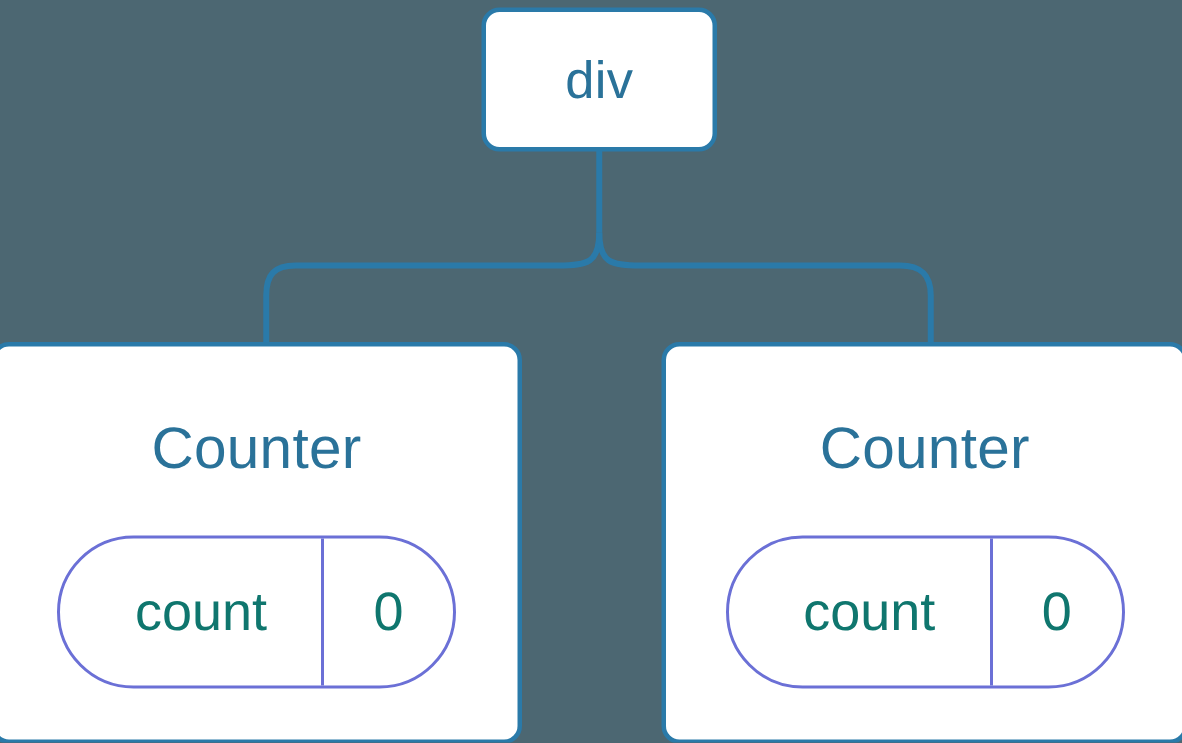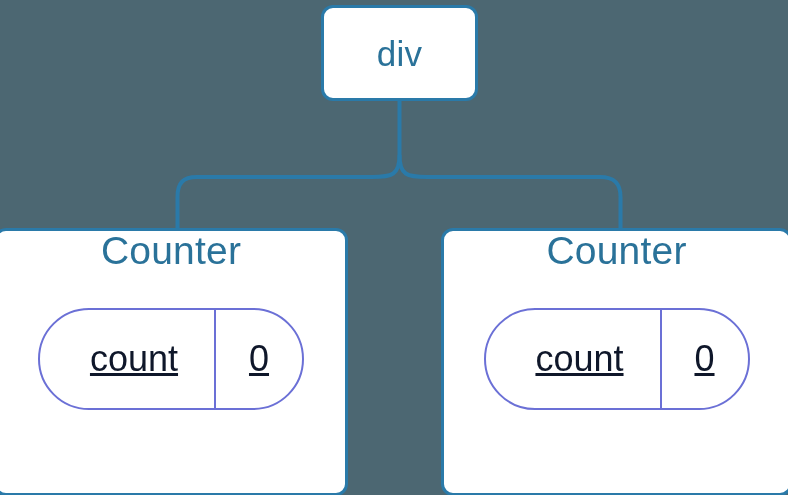--- a/index.html
+++ b/index.html
@@ -70,20 +70,21 @@
     width: 354px;
   }
   #node-child-1 {
     left: 441px;
     width: 351px;
   }
   .child-title {
     color: #2a7299;
     font-size: 39px;
     line-height: 1;
+    margin-top: 49px;
     letter-spacing: 0.2px;
     white-space: nowrap;
   }
 
   
   .state-pill {
     margin-top: 38px;
     height: 102px;
     box-sizing: border-box;
     border: 2px solid #6b70d6;
@@ -93,25 +94,24 @@
     background: transparent;
   }
   #node-child-0 .state-pill { width: 266px; }
   #node-child-1 .state-pill { width: 266px; }
 
   .pill-key,
   .pill-val {
     display: flex;
     align-items: center;
     justify-content: center;
-    color: #0f172a;
+    color: #0f766e;
     font-size: 36px;
     line-height: 1;
     box-sizing: border-box;
-    text-decoration: underline;
   }
   .pill-key {
     flex: 0 0 176px;
     border-right: 2px solid #6b70d6;
     padding-left: 14px;
   }
   .pill-val {
     flex: 1 1 auto;
   }
 </style>

